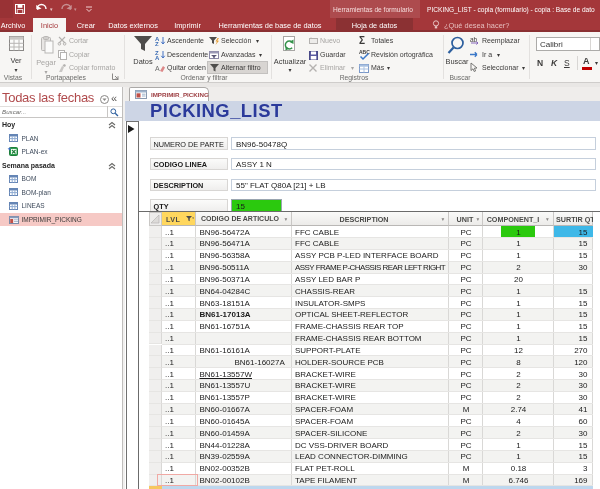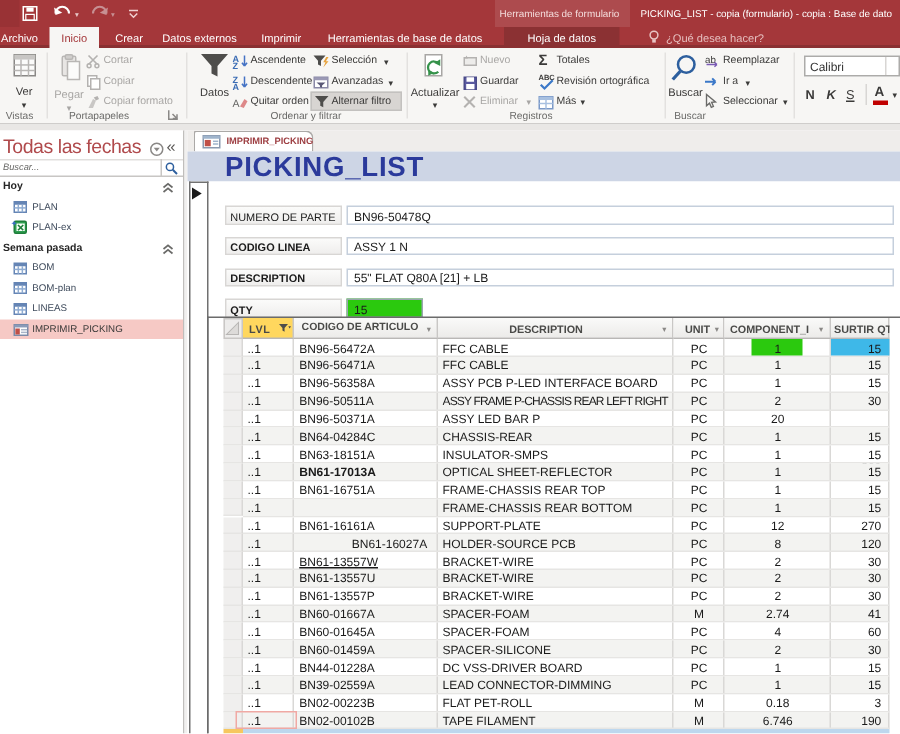--- a/index.html
+++ b/index.html
@@ -642,34 +642,34 @@
 <div class="a" style="left:149px;top:462.79999999999995px;width:12.5px;height:11.829999999999984px;background:#F0EFEE;border-right:1px solid #D9D8D6;border-bottom:1px solid #E6E5E3;"></div>
 <div class="a" style="left:161.5px;top:462.79999999999995px;width:431.5px;height:11.829999999999984px;background:#fff;"></div>
 <div class="a" style="left:195px;top:462.79999999999995px;width:1px;height:11.829999999999984px;background:#D9D8D6;"></div>
 <div class="a" style="left:290.5px;top:462.79999999999995px;width:1px;height:11.829999999999984px;background:#D9D8D6;"></div>
 <div class="a" style="left:448px;top:462.79999999999995px;width:1px;height:11.829999999999984px;background:#D9D8D6;"></div>
 <div class="a" style="left:482px;top:462.79999999999995px;width:1px;height:11.829999999999984px;background:#D9D8D6;"></div>
 <div class="a" style="left:553px;top:462.79999999999995px;width:1px;height:11.829999999999984px;background:#D9D8D6;"></div>
 <div class="a" style="left:592px;top:462.79999999999995px;width:1px;height:11.829999999999984px;background:#D9D8D6;"></div>
 <div class="a" style="left:161.5px;top:473.62999999999994px;width:431.5px;height:1px;background:#E6E5E3;"></div>
 <div class="tx" style="left:165px;top:464.19999999999993px;font-size:8px;color:#1a1a1a;">..1</div>
-<div class="tx" style="left:199.5px;top:464.19999999999993px;font-size:8px;color:#1a1a1a;">BN02-00223B</div>
+<div class="tx" style="left:199.5px;top:464.19999999999993px;font-size:8px;color:#1a1a1a;">BN02-00352B</div>
 <div class="tx" style="left:295px;top:464.19999999999993px;width:152px;overflow:hidden;font-size:8px;color:#1a1a1a;">FLAT PET-ROLL</div>
 <div class="tx" style="left:466px;top:464.19999999999993px;transform:translateX(-50%);font-size:8px;color:#1a1a1a;">M</div>
 <div class="tx" style="left:518.5px;top:464.19999999999993px;transform:translateX(-50%);font-size:8px;color:#1a1a1a;">0.18</div>
 <div class="tx" style="left:509px;top:464.19999999999993px;width:78.5px;text-align:right;font-size:8px;color:#1a1a1a;">3</div>
 <div class="a" style="left:149px;top:474.63px;width:12.5px;height:11.829999999999984px;background:#F0EFEE;border-right:1px solid #D9D8D6;border-bottom:1px solid #E6E5E3;"></div>
 <div class="a" style="left:161.5px;top:474.63px;width:431.5px;height:11.829999999999984px;background:#F3F3F1;"></div>
 <div class="a" style="left:195px;top:474.63px;width:1px;height:11.829999999999984px;background:#D9D8D6;"></div>
 <div class="a" style="left:290.5px;top:474.63px;width:1px;height:11.829999999999984px;background:#D9D8D6;"></div>
 <div class="a" style="left:448px;top:474.63px;width:1px;height:11.829999999999984px;background:#D9D8D6;"></div>
 <div class="a" style="left:482px;top:474.63px;width:1px;height:11.829999999999984px;background:#D9D8D6;"></div>
 <div class="a" style="left:553px;top:474.63px;width:1px;height:11.829999999999984px;background:#D9D8D6;"></div>
 <div class="a" style="left:592px;top:474.63px;width:1px;height:11.829999999999984px;background:#D9D8D6;"></div>
 <div class="a" style="left:161.5px;top:485.46px;width:431.5px;height:1px;background:#E6E5E3;"></div>
 <div class="tx" style="left:165px;top:476.03px;font-size:8px;color:#1a1a1a;">..1</div>
 <div class="tx" style="left:199.5px;top:476.03px;font-size:8px;color:#1a1a1a;">BN02-00102B</div>
 <div class="tx" style="left:295px;top:476.03px;width:152px;overflow:hidden;font-size:8px;color:#1a1a1a;">TAPE FILAMENT</div>
 <div class="tx" style="left:466px;top:476.03px;transform:translateX(-50%);font-size:8px;color:#1a1a1a;">M</div>
 <div class="tx" style="left:518.5px;top:476.03px;transform:translateX(-50%);font-size:8px;color:#1a1a1a;">6.746</div>
-<div class="tx" style="left:509px;top:476.03px;width:78.5px;text-align:right;font-size:8px;color:#1a1a1a;">190</div>
+<div class="tx" style="left:509px;top:476.03px;width:78.5px;text-align:right;font-size:8px;color:#1a1a1a;">169</div>
 <div class="a" style="left:157px;top:474.13px;width:41px;height:11.83px;background:transparent;border:1px solid #F0A9A4;"></div>
 <div class="a" style="left:149px;top:486.46px;width:12.5px;height:2.5400000000000205px;background:#F6C75F;"></div>
 <div class="a" style="left:161.5px;top:486.46px;width:431.5px;height:2.5400000000000205px;background:#BDD7EE;"></div>
 </body></html>

